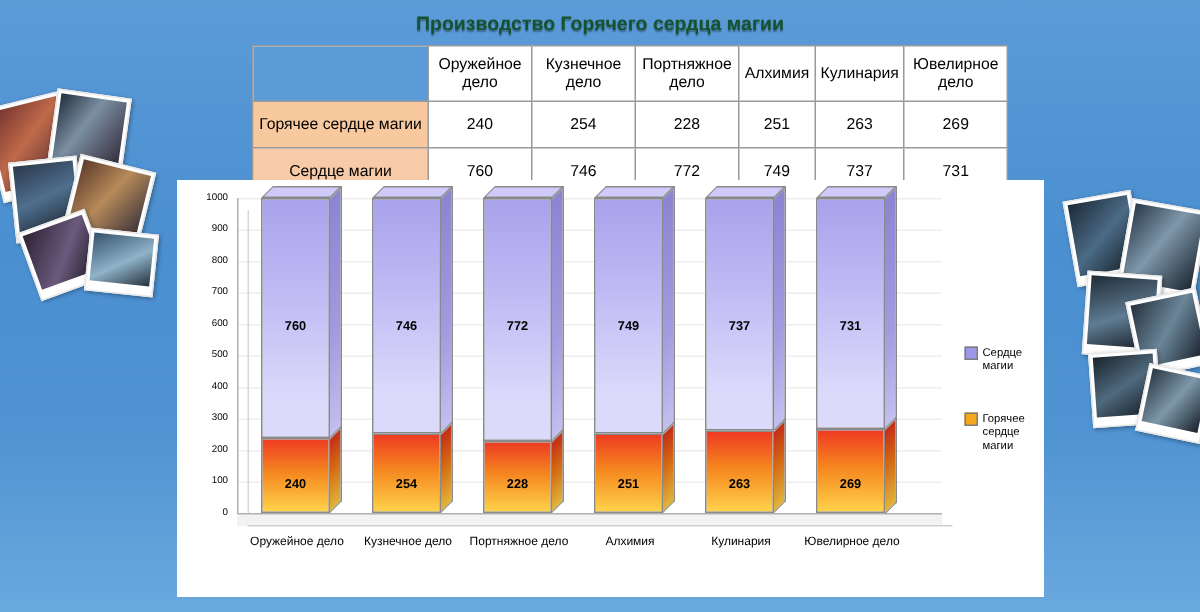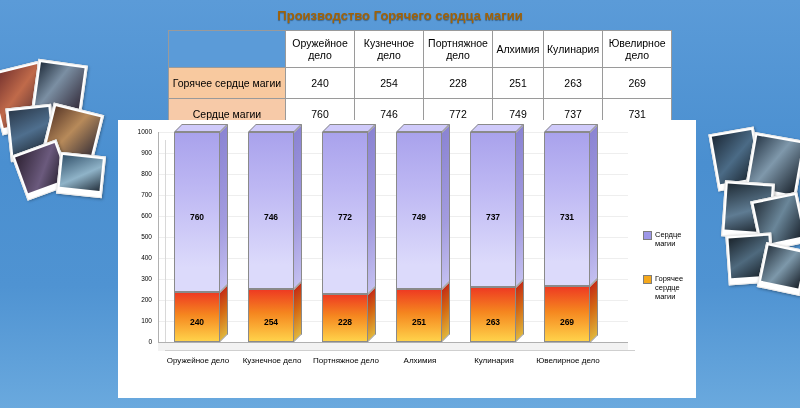--- a/index.html
+++ b/index.html
@@ -5,21 +5,21 @@
   html,body{margin:0;padding:0;}
   body{
     width:800px;height:408px;
     font-family:"Liberation Sans", sans-serif;
     background:linear-gradient(180deg,#5b9bd8 0%,#4a8fd0 40%,#4f93d2 70%,#6aa9de 100%);
     position:relative;overflow:hidden;
   }
   
   .title{
     position:absolute;top:8px;left:0;width:100%;
-    text-align:center;color:#a16207;font-size:13px;font-weight:bold;
+    text-align:center;color:#14532d;font-size:13px;font-weight:bold;
     text-shadow:0 1px 1px rgba(0,0,0,.35);
   }
   
   .tbl-wrap{position:absolute;left:168px;top:30px;}
   table.data{border-collapse:collapse;background:#fff;}
   table.data td,table.data th{
     border:1px solid #9a9a9a;
     font-size:10.5px;text-align:center;vertical-align:middle;
     padding:2px 3px;color:#000;font-weight:normal;
   }

